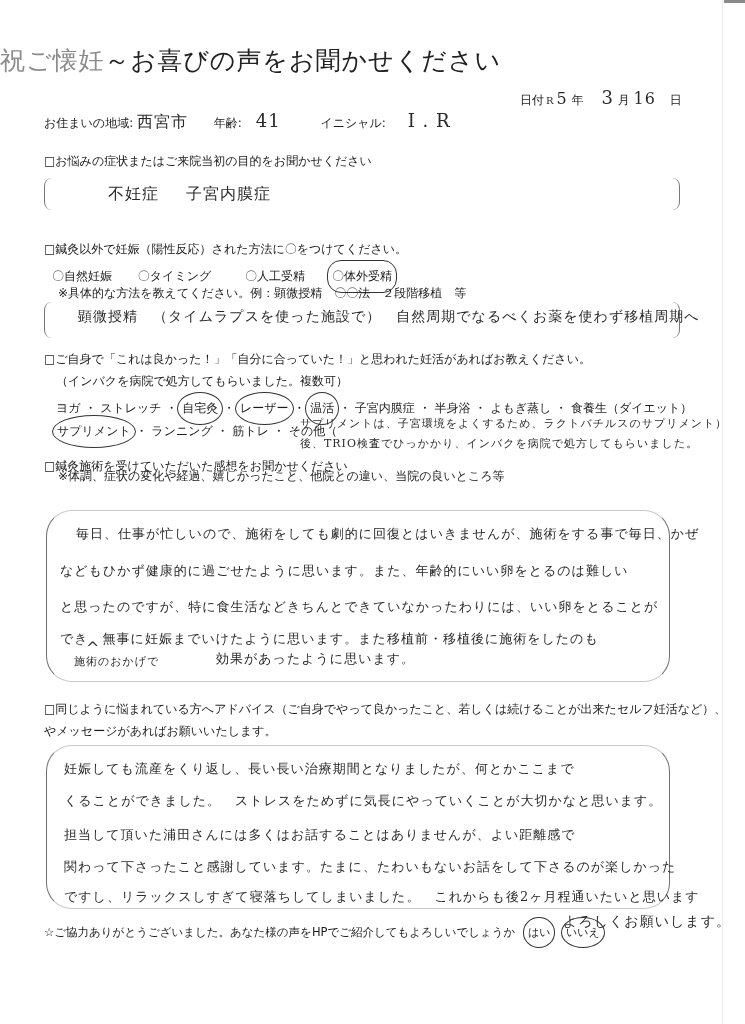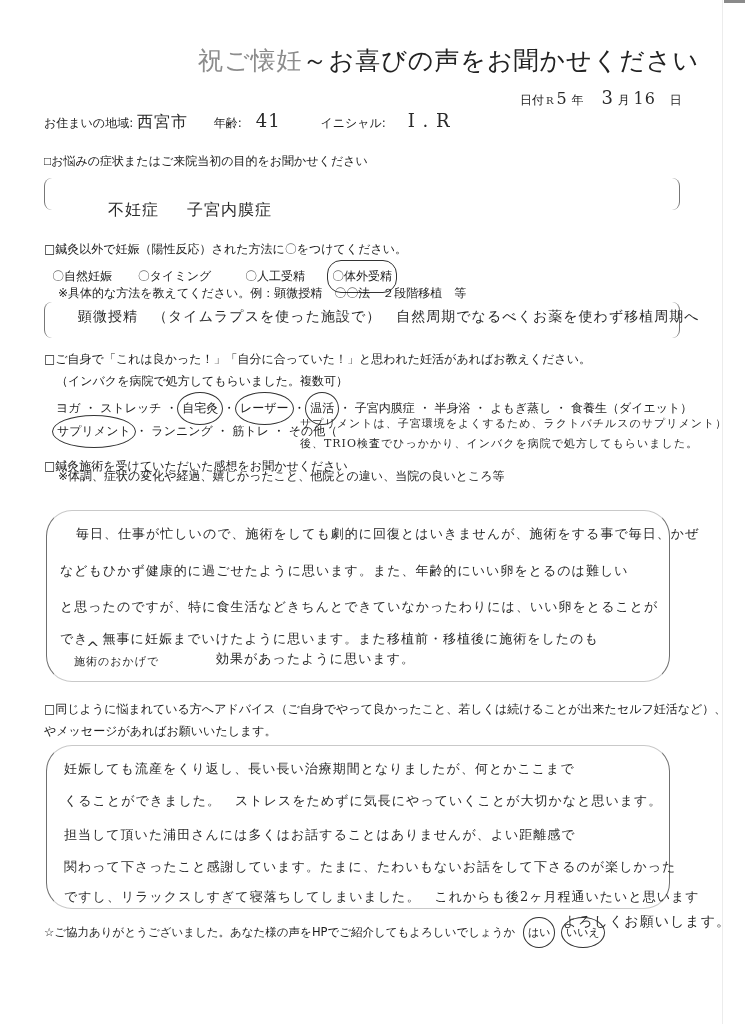--- a/index.html
+++ b/index.html
@@ -1,21 +1,21 @@
 <!DOCTYPE html>
 <html><head>
 <meta charset="utf-8">
 <style>
   html, body { margin:0; padding:0; background:#ffffff; }
   body { width:745px; height:1024px; position:relative; overflow:hidden;
          font-family:"DejaVu Sans", sans-serif; color:#1a1a1a; }
   .edge-line { position:absolute; left:722px; top:0; width:1px; height:1024px; background:#ececec; }
   .edge-corner { position:absolute; left:724px; top:0; width:21px; height:3px; background:#8a8a8a; }
   .abs { position:absolute; white-space:nowrap; }
-  .title { left:0; width:699px; top:44px; text-align:right; font-size:25px; letter-spacing:1px; color:#222; }
+  .title { left:0; width:699px; top:44px; text-align:left; font-size:25px; letter-spacing:1px; color:#222; }
   .title .muted { color:#8c8c8c; }
   .print { font-size:12px; color:#1c1c1c; }
   .hand { font-family:"DejaVu Serif", serif; color:#2a2a2a; font-weight:300; letter-spacing:1px; }
   .hand-md { font-size:16px; }
   .hand-lg { font-size:18px; }
   .paren-box { position:absolute; border-left:1.5px solid #777; border-right:1.5px solid #777; border-radius:8px; }
   .round-box { position:absolute; border:1.5px solid #6f6f6f; border-radius:26px; border-top-color:#c9c9c9; border-bottom-color:#c9c9c9; }
   .circled { display:inline-block; border:1.5px solid #333; border-radius:50%; padding:7px 4px; margin:-3px -4px; }
   .row-options span { margin-right:22px; }
   .opt { display:inline-block; }
@@ -42,23 +42,23 @@
 
 <div class="abs print" style="left:44px; top:110px; font-size:12px;">
   <span>お住まいの地域:</span>
   <span class="hand hand-md" style="margin-right:22px;">西宮市</span>
   <span>年齢:</span>
   <span class="hand hand-lg" style="margin:0 36px 0 10px;">41</span>
   <span>イニシャル:</span>
   <span class="hand hand-lg" style="margin-left:18px;">I . R</span>
 </div>
 
-<div class="abs print" style="left:44px; top:153px;font-family:Liberation Serif, serif;">□お悩みの症状またはご来院当初の目的をお聞かせください</div>
+<div class="abs print" style="left:44px; top:153px;">□お悩みの症状またはご来院当初の目的をお聞かせください</div>
 <div class="paren-box" style="left:44px; top:178px; width:634px; height:32px;"></div>
-<div class="abs hand hand-md" style="left:108px; top:200px;">
+<div class="abs hand hand-md" style="left:108px; top:184px;font-family:Liberation Serif, serif;">
   <span>不妊症</span>
   <span style="margin-left:22px;">子宮内膜症</span>
 </div>
 
 <div class="abs print" style="left:44px; top:241px;">□鍼灸以外で妊娠（陽性反応）された方法に〇をつけてください。</div>
 <div class="abs print row-options" style="left:52px; top:263px;">
   <span class="opt">〇自然妊娠</span>
   <span class="opt">〇タイミング</span>
   <span class="opt" style="margin-left:8px;">〇人工受精</span>
   <span class="opt circled" style="border-radius:14px;">〇体外受精</span>

